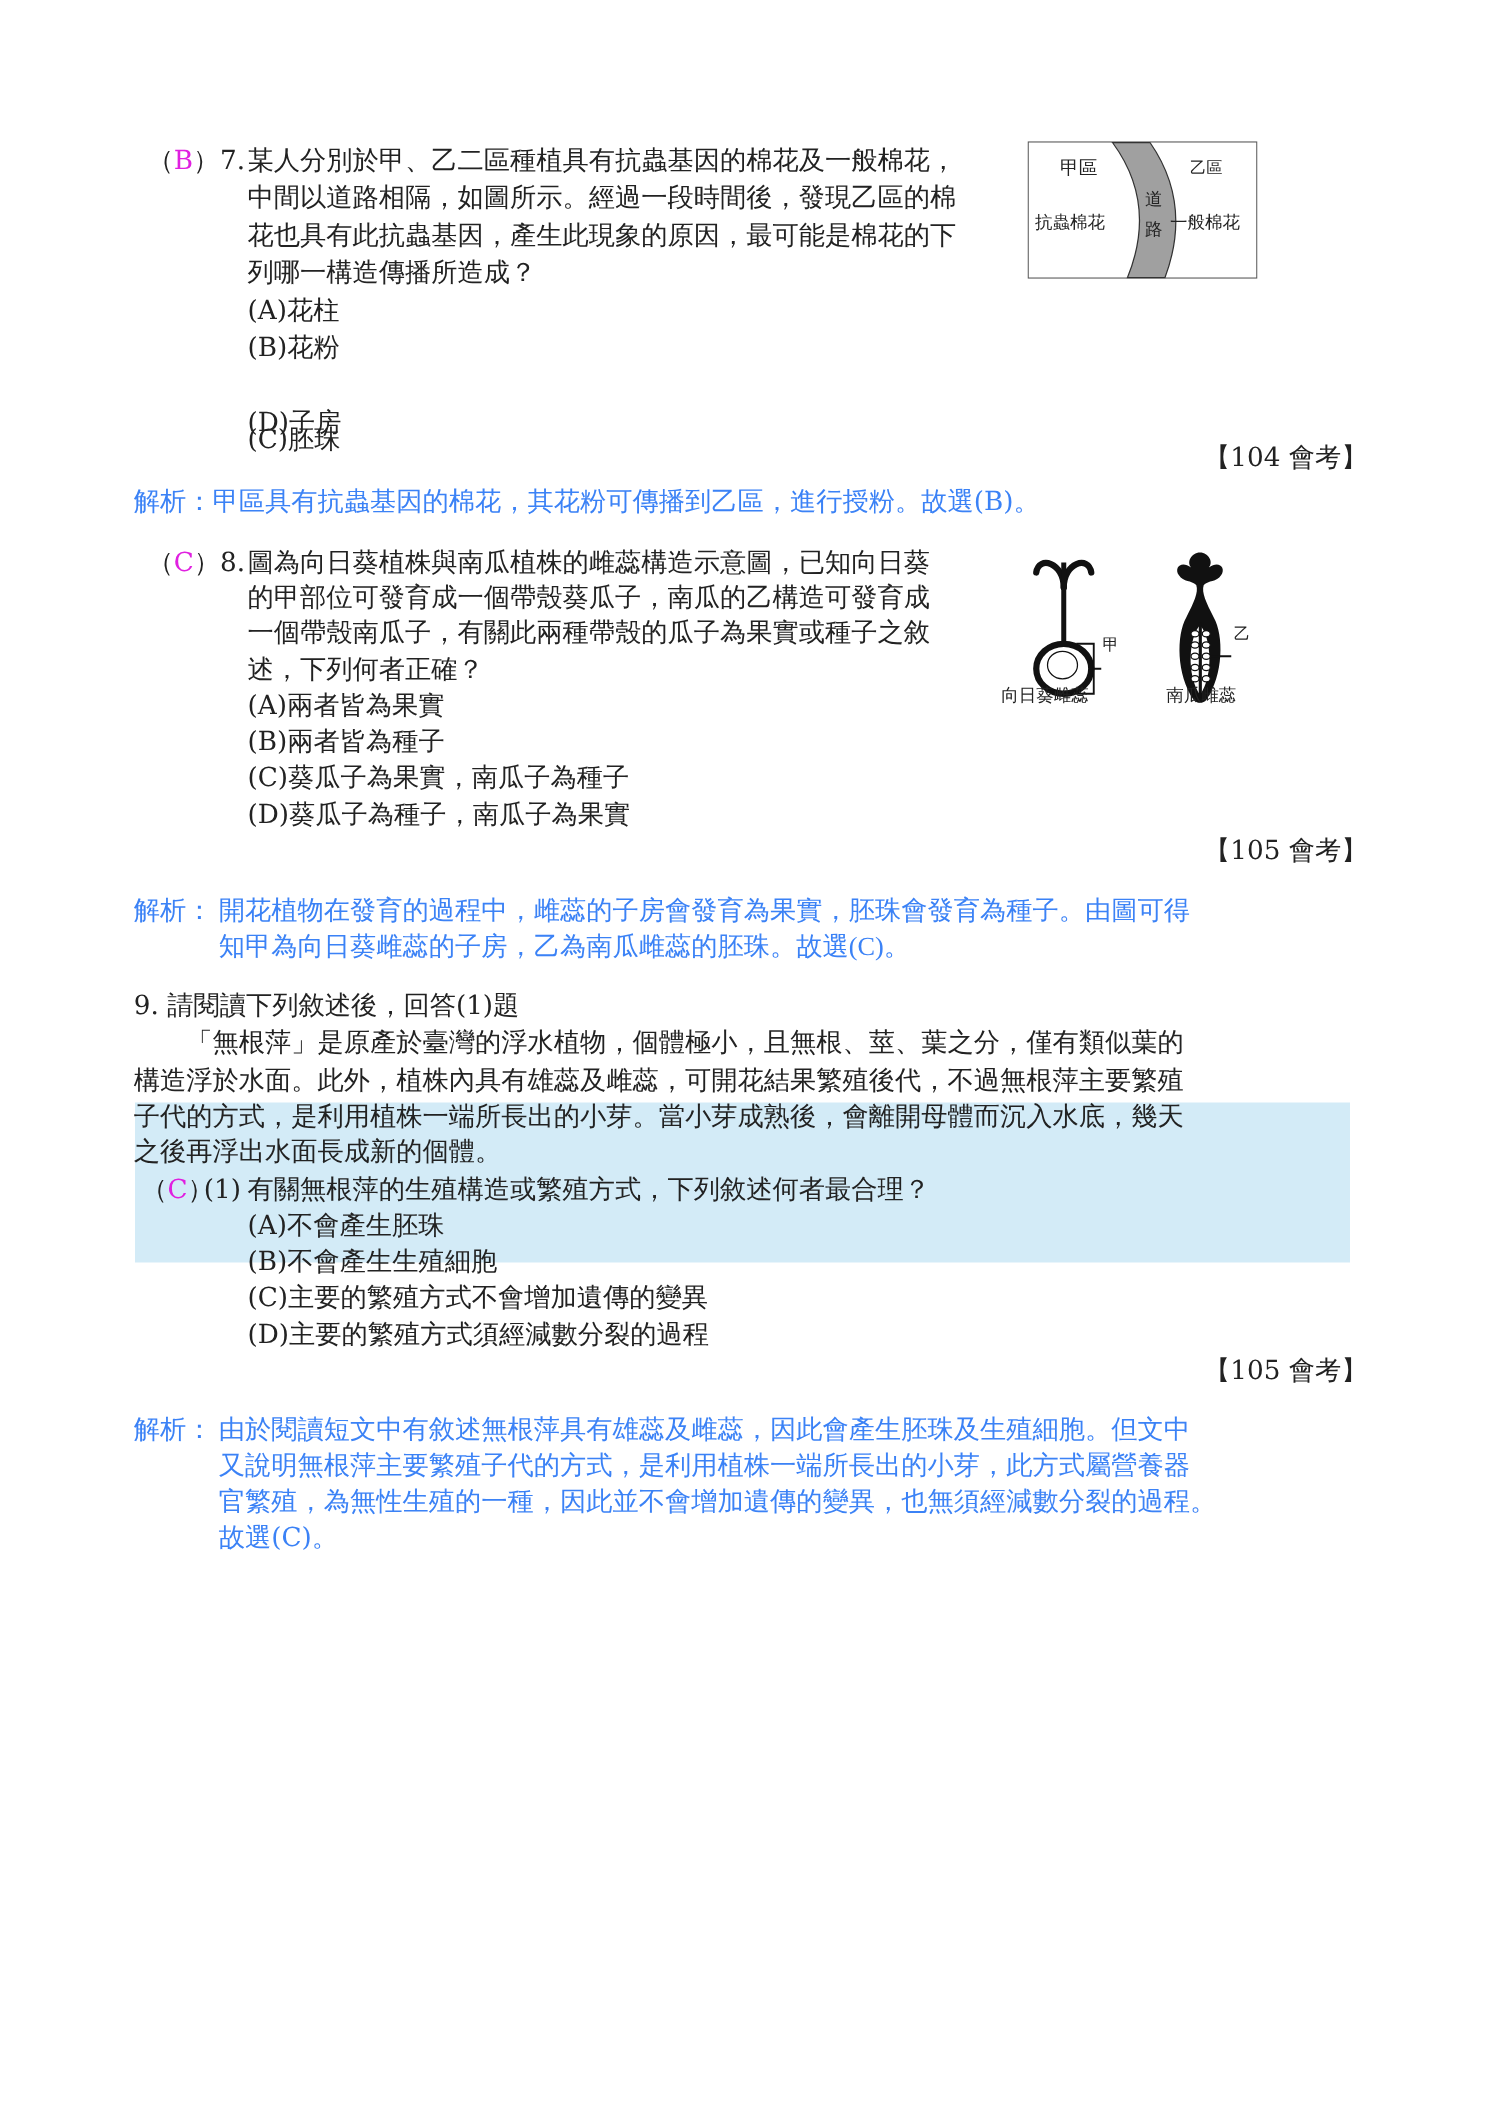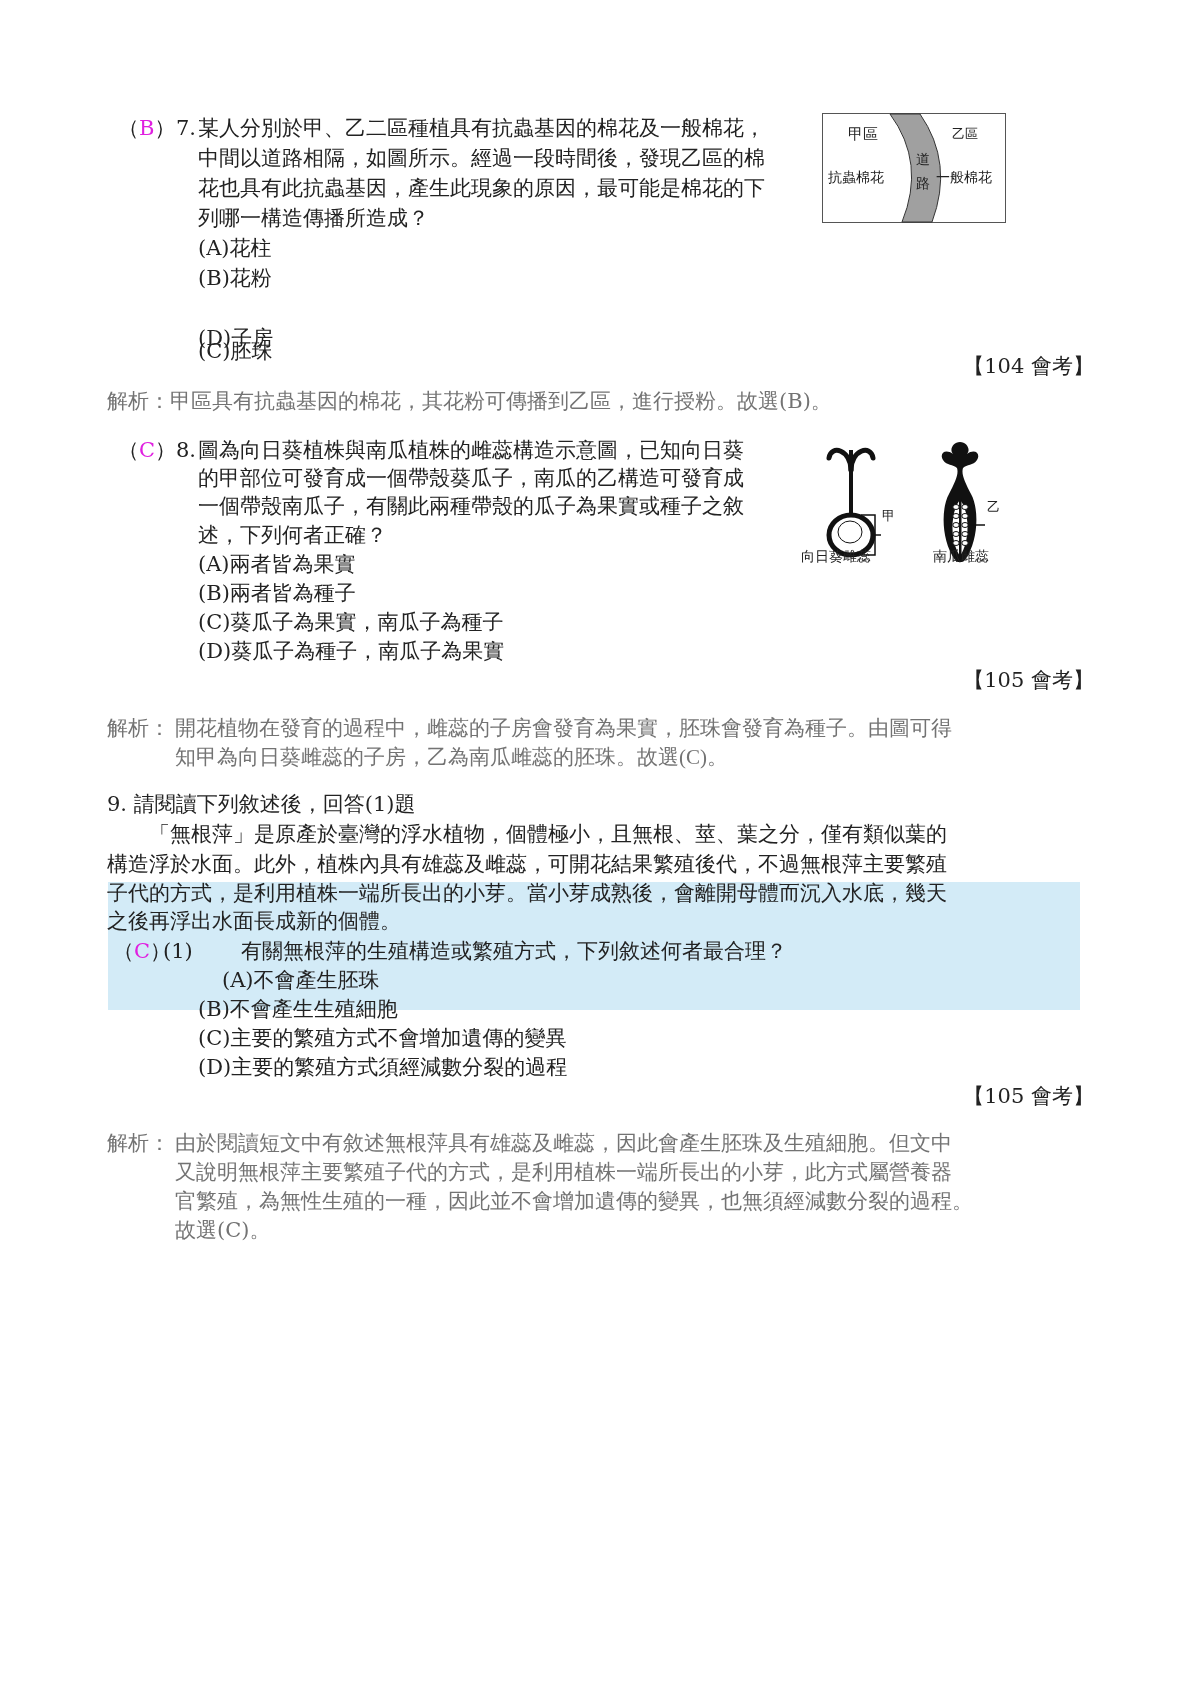--- a/index.html
+++ b/index.html
@@ -5,21 +5,21 @@
     html, body { margin: 0; padding: 0; background: #ffffff; }
     body {
       width: 1191px; height: 1684px; position: relative; overflow: hidden;
       font-family: "DejaVu Serif", "Liberation Serif", serif;
       color: #222222;
       font-size: 21px;
     }
     .abs { position: absolute; }
     .line { position: absolute; white-space: nowrap; line-height: 30px; }
     .ans { color: #e020e0; }
-    .expl { color: #737373; text-align: right; }
+    .expl { color: #3b82f6; text-align: right; }
     .src { position: absolute; right: 97px; white-space: nowrap; }
     .passage {
       position: absolute; left: 108px; top: 882px; width: 972px; height: 128px;
       background: #d3ebf7;
     }
   </style>
 </head>
 <body>
 
 <div data-name="question-7">
@@ -108,22 +108,22 @@
 <div data-name="question-9">
   <div class="line" style="left:107px; top:789px;" data-name="q9-intro">9. 請閱讀下列敘述後，回答(1)題</div>
   <div class="passage" data-name="reading-passage"></div>
   <div class="line" style="left:107px; top:818px; top:819px;" data-name="passage-line-1">　　「無根萍」是原產於臺灣的浮水植物，個體極小，且無根、莖、葉之分，僅有類似葉的</div>
   <div class="line" style="left:107px; top:849px;" data-name="passage-line-2">構造浮於水面。此外，植株內具有雄蕊及雌蕊，可開花結果繁殖後代，不過無根萍主要繁殖</div>
   <div class="line" style="left:107px; top:878px;" data-name="passage-line-3">子代的方式，是利用植株一端所長出的小芽。當小芽成熟後，會離開母體而沉入水底，幾天</div>
   <div class="line" style="left:107px; top:906px;" data-name="passage-line-4">之後再浮出水面長成新的個體。</div>
 
   <div class="line" style="left:113px; top:936px;" data-name="answer-bracket-q9-1">（<span class="ans" data-name="answer-q9-1">C</span>）</div>
   <div class="line" style="left:163px; top:936px;" data-name="question-number-q9-1">(1)</div>
-  <div class="line" style="left:198px; top:936px;margin-left:43px;" data-name="q9-1-stem">有關無根萍的生殖構造或繁殖方式，下列敘述何者最合理？</div>
-  <div class="line" style="left:198px; top:965px;margin-left:24px;" data-name="q9-1-option-a">(A)不會產生胚珠</div>
+  <div class="line" style="left:198px; top:936px;" data-name="q9-1-stem">有關無根萍的生殖構造或繁殖方式，下列敘述何者最合理？</div>
+  <div class="line" style="left:198px; top:965px;" data-name="q9-1-option-a">(A)不會產生胚珠</div>
   <div class="line" style="left:198px; top:994px;" data-name="q9-1-option-b">(B)不會產生生殖細胞</div>
   <div class="line" style="left:198px; top:1023px;" data-name="q9-1-option-c">(C)主要的繁殖方式不會增加遺傳的變異</div>
   <div class="line" style="left:198px; top:1052px;" data-name="q9-1-option-d">(D)主要的繁殖方式須經減數分裂的過程</div>
   <div class="src line" style="top:1081px;" data-name="q9-1-source">【105 會考】</div>
 
   <div class="line expl" style="left:107px; top:1128px;" data-name="q9-1-explanation-label">解析：</div>
   <div class="line expl" style="left:175px; top:1128px;" data-name="q9-1-explanation-line-1">由於閱讀短文中有敘述無根萍具有雄蕊及雌蕊，因此會產生胚珠及生殖細胞。但文中</div>
   <div class="line expl" style="left:175px; top:1157px;" data-name="q9-1-explanation-line-2">又說明無根萍主要繁殖子代的方式，是利用植株一端所長出的小芽，此方式屬營養器</div>
   <div class="line expl" style="left:175px; top:1186px;" data-name="q9-1-explanation-line-3">官繁殖，為無性生殖的一種，因此並不會增加遺傳的變異，也無須經減數分裂的過程。</div>
   <div class="line expl" style="left:175px; top:1215px;" data-name="q9-1-explanation-line-4">故選(C)。</div>

